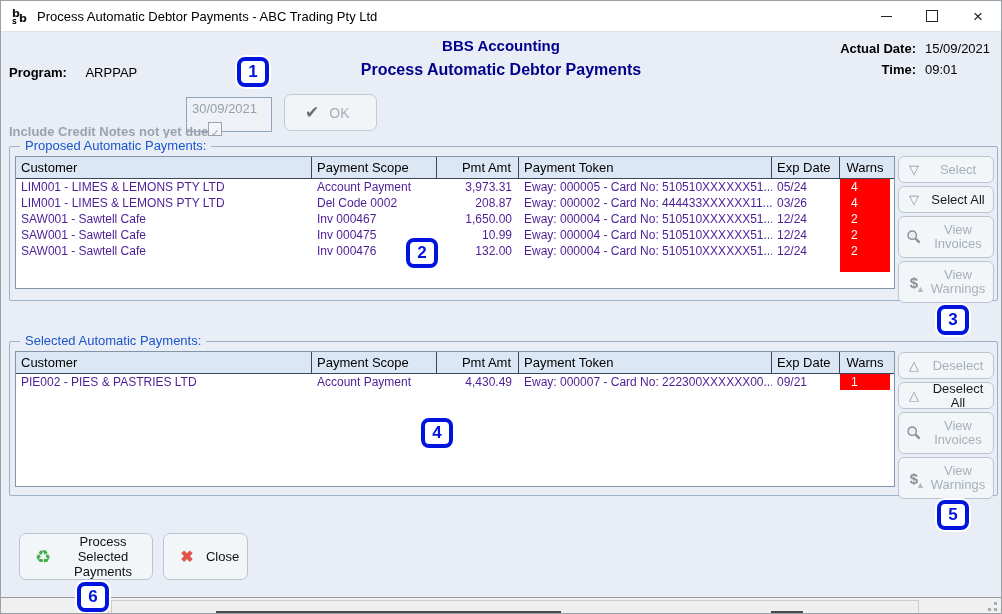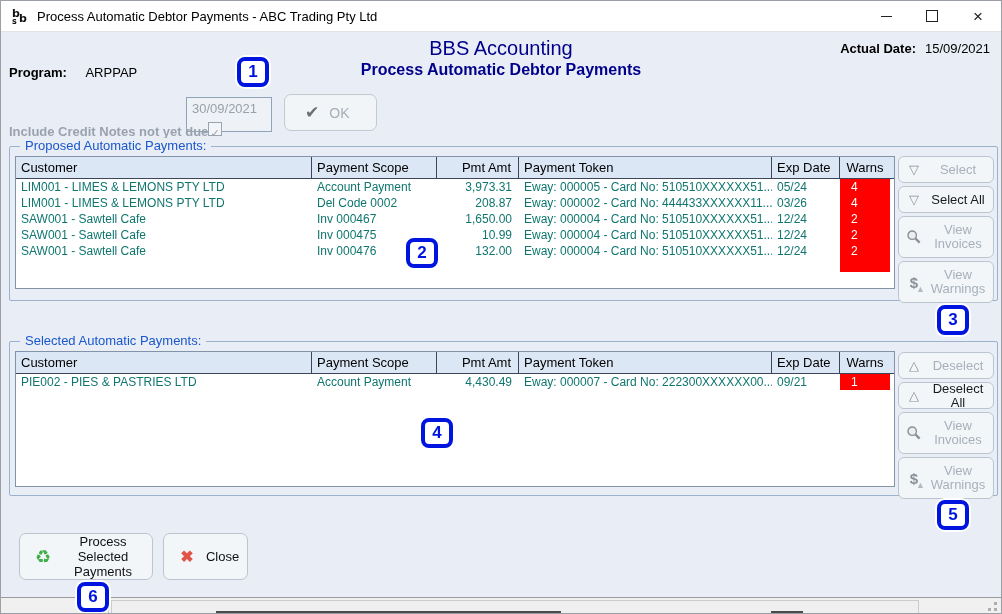--- a/index.html
+++ b/index.html
@@ -14,21 +14,21 @@
   .winbtn.min{right:92px;} .winbtn.max{right:46px;} .winbtn.cls{right:0;}
   .glyph-min{display:block;width:11px;height:0;border-top:1px solid #222;}
   .glyph-max{display:block;width:10px;height:10px;border:1px solid #222;background:#fff;}
   .glyph-cls{font-size:17px;color:#222;line-height:1;}
   
   .hlabel{font-weight:bold;font-size:13px;color:#000;}
   .hvalue{font-size:13px;color:#000;}
   .row-procdate{position:absolute;left:8px;top:40px;}
   .row-program{position:absolute;left:8px;top:62px;}
   .lbl-col{display:inline-block;width:72px;}
-  .app-title{position:absolute;left:0;right:0;top:36px;text-align:center;font-size:20px;font-weight:normal;color:#00008b;}
+  .app-title{position:absolute;left:0;right:0;top:36px;text-align:center;font-size:15px;font-weight:bold;color:#00008b;}
   .screen-title{position:absolute;left:0;right:0;top:60px;text-align:center;font-size:16px;font-weight:bold;color:#00008b;}
   .right-block{position:absolute;left:800px;top:40px;width:194px;}
   .rrow{display:flex;margin-bottom:6px;}
   .rrow .hlabel{flex:1;text-align:right;}
   .rrow .hvalue{width:70px;margin-left:9px;}
   
   .inv-due-label{position:absolute;left:8px;top:99px;}
   .date-field{position:absolute;left:185px;top:96px;width:86px;height:35px;background:#eef1f5;border:1px solid #8fa3bb;box-sizing:border-box;display:flex;gap:44px;}
   .date-text{flex:1;font-size:13px;color:#98a0aa;padding:3px 0 0 5px;}
   .date-btn{width:19px;border-left:1px solid #8fa3bb;background:#dfe5ec;display:flex;align-items:center;justify-content:center;font-size:12px;color:#445;}
@@ -44,21 +44,21 @@
   .gb2{top:340px;height:155px;}
   .gb-label{position:absolute;left:10px;top:-9px;background:#e9eef6;padding:0 5px;font-size:13px;color:#1a56cc;white-space:nowrap;}
   
   .table{position:absolute;left:14px;width:880px;background:#fff;border:1px solid #8494a8;box-sizing:border-box;overflow:hidden;}
   .t1{top:155px;height:133px;}
   .t2{top:350px;height:136px;}
   .thead{display:flex;height:22px;background:#dce7f5;border-bottom:1px solid #3c4658;box-sizing:border-box;}
   .hcell{box-sizing:border-box;border-right:1px solid #3c4658;padding:3px 5px 0 5px;font-size:13px;color:#000;white-space:nowrap;overflow:hidden;}
   .hcell:last-child{border-right:none;}
   .trow{display:flex;height:16px;}
-  .cell{box-sizing:border-box;padding:1px 5px 0 5px;font-size:12px;color:#0f766e;white-space:nowrap;overflow:hidden;}
+  .cell{box-sizing:border-box;padding:1px 5px 0 5px;font-size:12px;color:#4c1d95;white-space:nowrap;overflow:hidden;}
   .col-customer{width:296px;} .col-scope{width:125px;}
   .col-amount{width:82px;text-align:right;padding-right:7px;}
   .col-token{width:253px;} .col-exp{width:68px;}
   .col-warns{width:50px;}
   .hcell.col-warns{text-align:center;}
   .cell.col-warns{background:#ff0000;color:#fff;padding-left:11px;}
   .warns-ext{position:absolute;left:824px;top:102px;width:50px;height:13px;background:#ff0000;}
   
   .btncol{position:absolute;left:897px;width:96px;display:flex;flex-direction:column;}
   .bc1{top:155px;} .bc2{top:351px;}
@@ -122,20 +122,24 @@
     <span class="hlabel lbl-col">Program:</span>
     <span class="hvalue">ARPPAP</span>
   </div>
   <div class="app-title">BBS Accounting</div>
   <div class="screen-title">Process Automatic Debtor Payments</div>
   <div class="right-block">
     <div class="rrow">
       <span class="hlabel">Actual Date:</span>
       <span class="hvalue">15/09/2021</span>
     </div>
+    <div class="rrow">
+      <span class="hlabel">Time:</span>
+      <span class="hvalue">09:01</span>
+    </div>
   </div>
 
   <div class="date-field">
     <span class="date-text">30/09/2021</span>
     <span class="date-btn">
         <span>▦</span>
       </span>
   </div>
   <button class="ok-btn disabled">
     <span class="ok-icon">✔</span>

